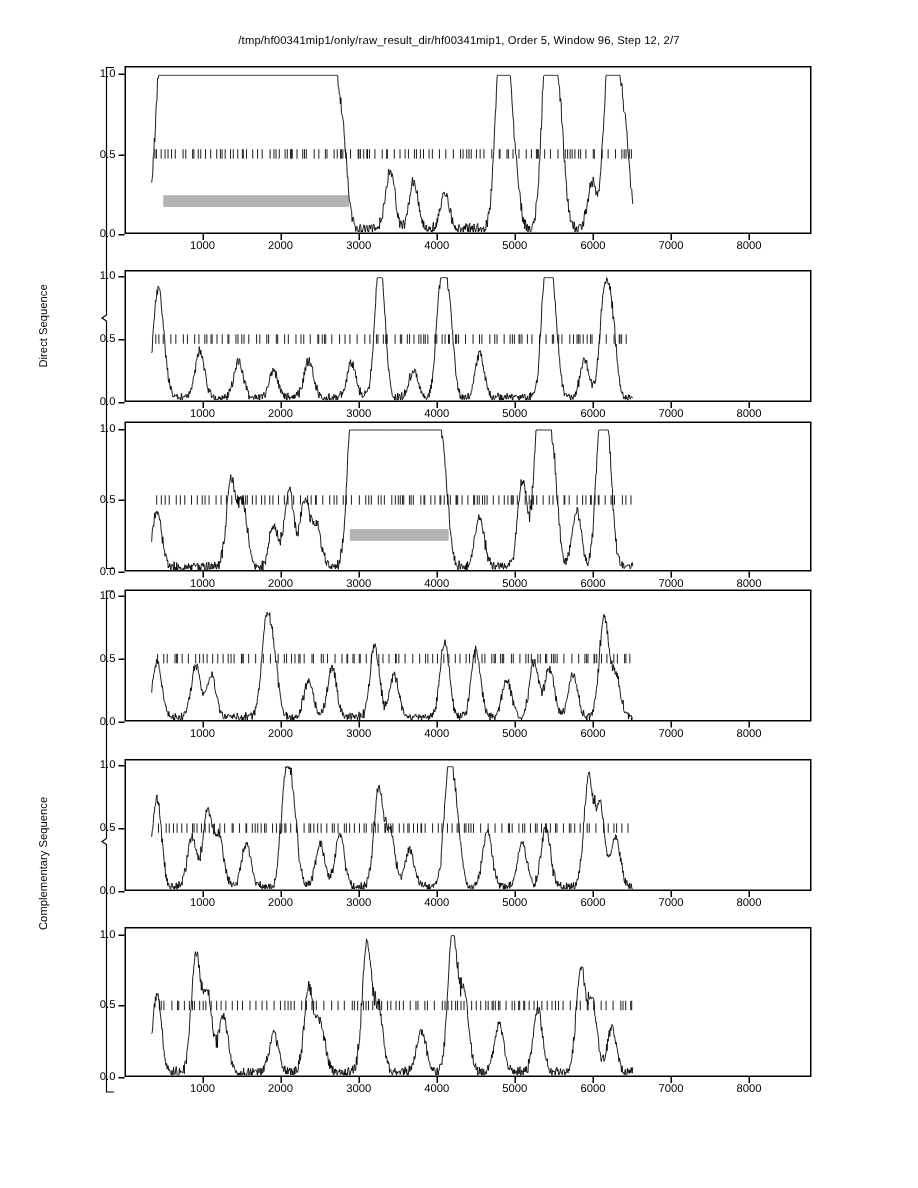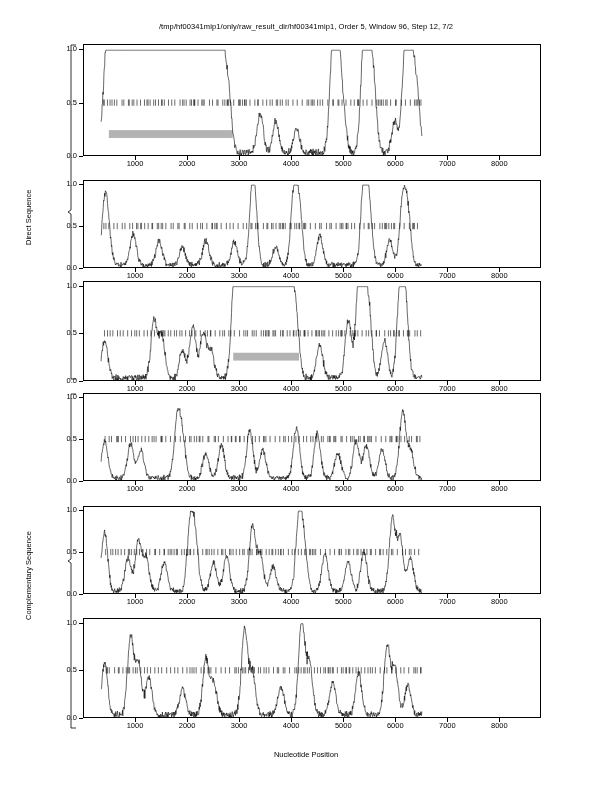--- a/index.html
+++ b/index.html
@@ -102,23 +102,22 @@
     font-size: 9px;
     line-height: 1;
     color: #000;
   }
 </style>
 </head>
 <body>
 
 <div id="page">
 
-  <div class="title">/tmp/hf00341mip1/only/raw_result_dir/hf00341mip1, Order 5, Window 96, Step 12, 7/2</div>
-
-  <div class="axis-title-x">Nucleotide Position</div>
+  <div class="title">/tmp/hf00341mip1/only/raw_result_dir/hf00341mip1, Order 5, Window 96, Step 12, 2/7</div>
+
 
   <div class="axis-title-y" style="left:24px; top:245px;">Direct Sequence</div>
   <div class="axis-title-y" style="left:24px; top:620px;">Complementary Sequence</div>
 
   <div class="brace" style="left:67px; top:44px; height:336px; width:10px;">
     <svg width="10" height="336" viewBox="0 0 10 336" preserveAspectRatio="none">
       <path d="M9 1 L4 1 L4 166 L1 168 L4 170 L4 335 L9 335" fill="none" stroke="#000" stroke-width="0.8"></path>
     </svg>
   </div>
   <div class="brace" style="left:67px; top:393px; height:336px; width:10px;">

